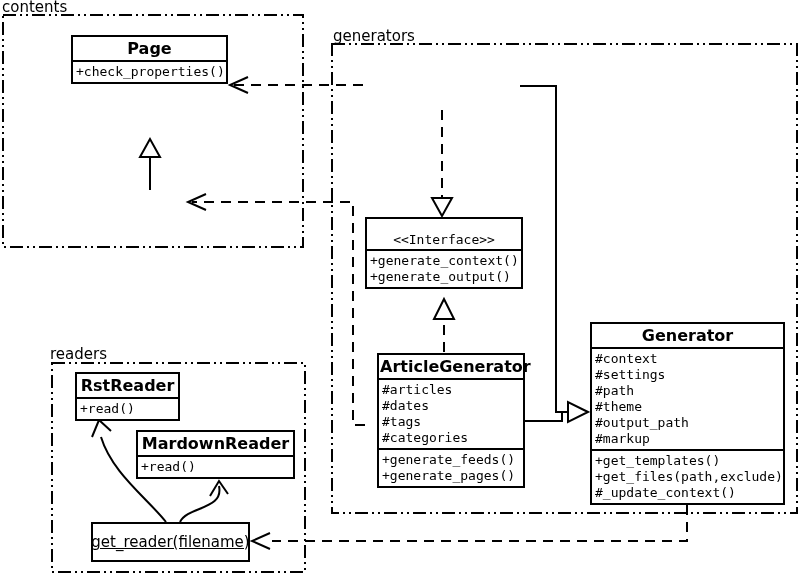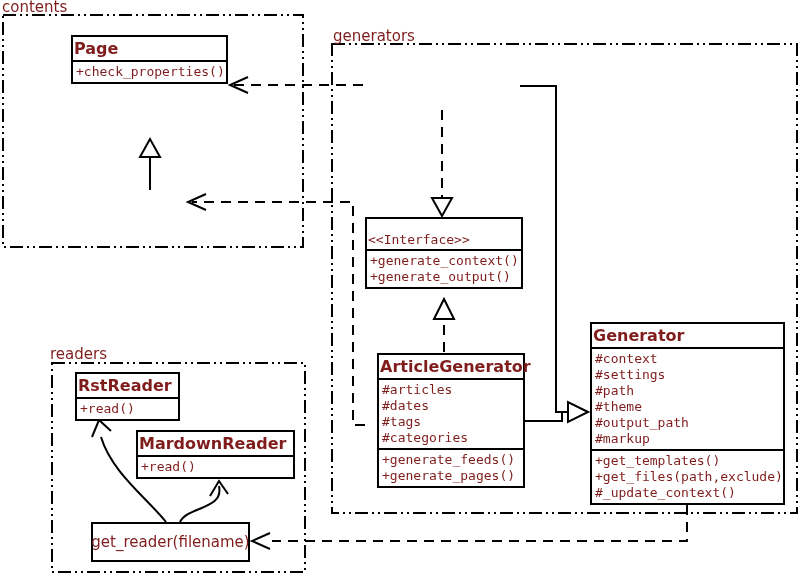--- a/index.html
+++ b/index.html
@@ -1,31 +1,31 @@
 <!DOCTYPE html>
 <html><head>
 <meta charset="utf-8">
 <style>
   html,body{margin:0;padding:0;background:#fff;}
   #stage{position:relative;width:803px;height:579px;background:#fff;overflow:hidden;
-         font-family:"DejaVu Sans",sans-serif;color:#7f1d1d;}
+         font-family:"DejaVu Sans",sans-serif;color:#000000;}
   #wires{position:absolute;left:0;top:0;z-index:0;}
   .pkg-label{position:absolute;z-index:3;font:15px "DejaVu Sans",sans-serif;
              line-height:15px;white-space:nowrap;}
   .cls{position:absolute;z-index:2;background:#fff;border:2px solid #000;
        box-sizing:border-box;}
-  .cls .t{font:bold 16px "DejaVu Sans",sans-serif;line-height:19px;text-align:left;
+  .cls .t{font:bold 16px "DejaVu Sans",sans-serif;line-height:19px;text-align:center;
           padding:2px 1px;white-space:nowrap;}
   .cls .stereo{font:13px "DejaVu Sans Mono",monospace;font-weight:normal;line-height:15px;margin-top:11px;}
   .cls .sec{border-top:2px solid #000;font:13px "DejaVu Sans Mono",monospace;
             line-height:16px;padding:2px 0 2px 3px;}
   .cls .sec div{white-space:nowrap;}
   .fnbox{position:absolute;z-index:2;background:#fff;border:2px solid #000;
          box-sizing:border-box;display:flex;align-items:center;justify-content:center;
-         font:15px "DejaVu Sans",sans-serif;white-space:nowrap;}
+         font:15px "DejaVu Sans",sans-serif;white-space:nowrap;text-decoration:underline;}
 </style>
 </head>
 <body>
 
 <div id="stage">
 
   <svg id="wires" width="803" height="579" viewBox="0 0 803 579">
 
     <g stroke="#000" stroke-width="2" fill="none" stroke-dasharray="13 4 2 4 2 4">
       <rect x="3" y="15" width="300" height="232"></rect>

